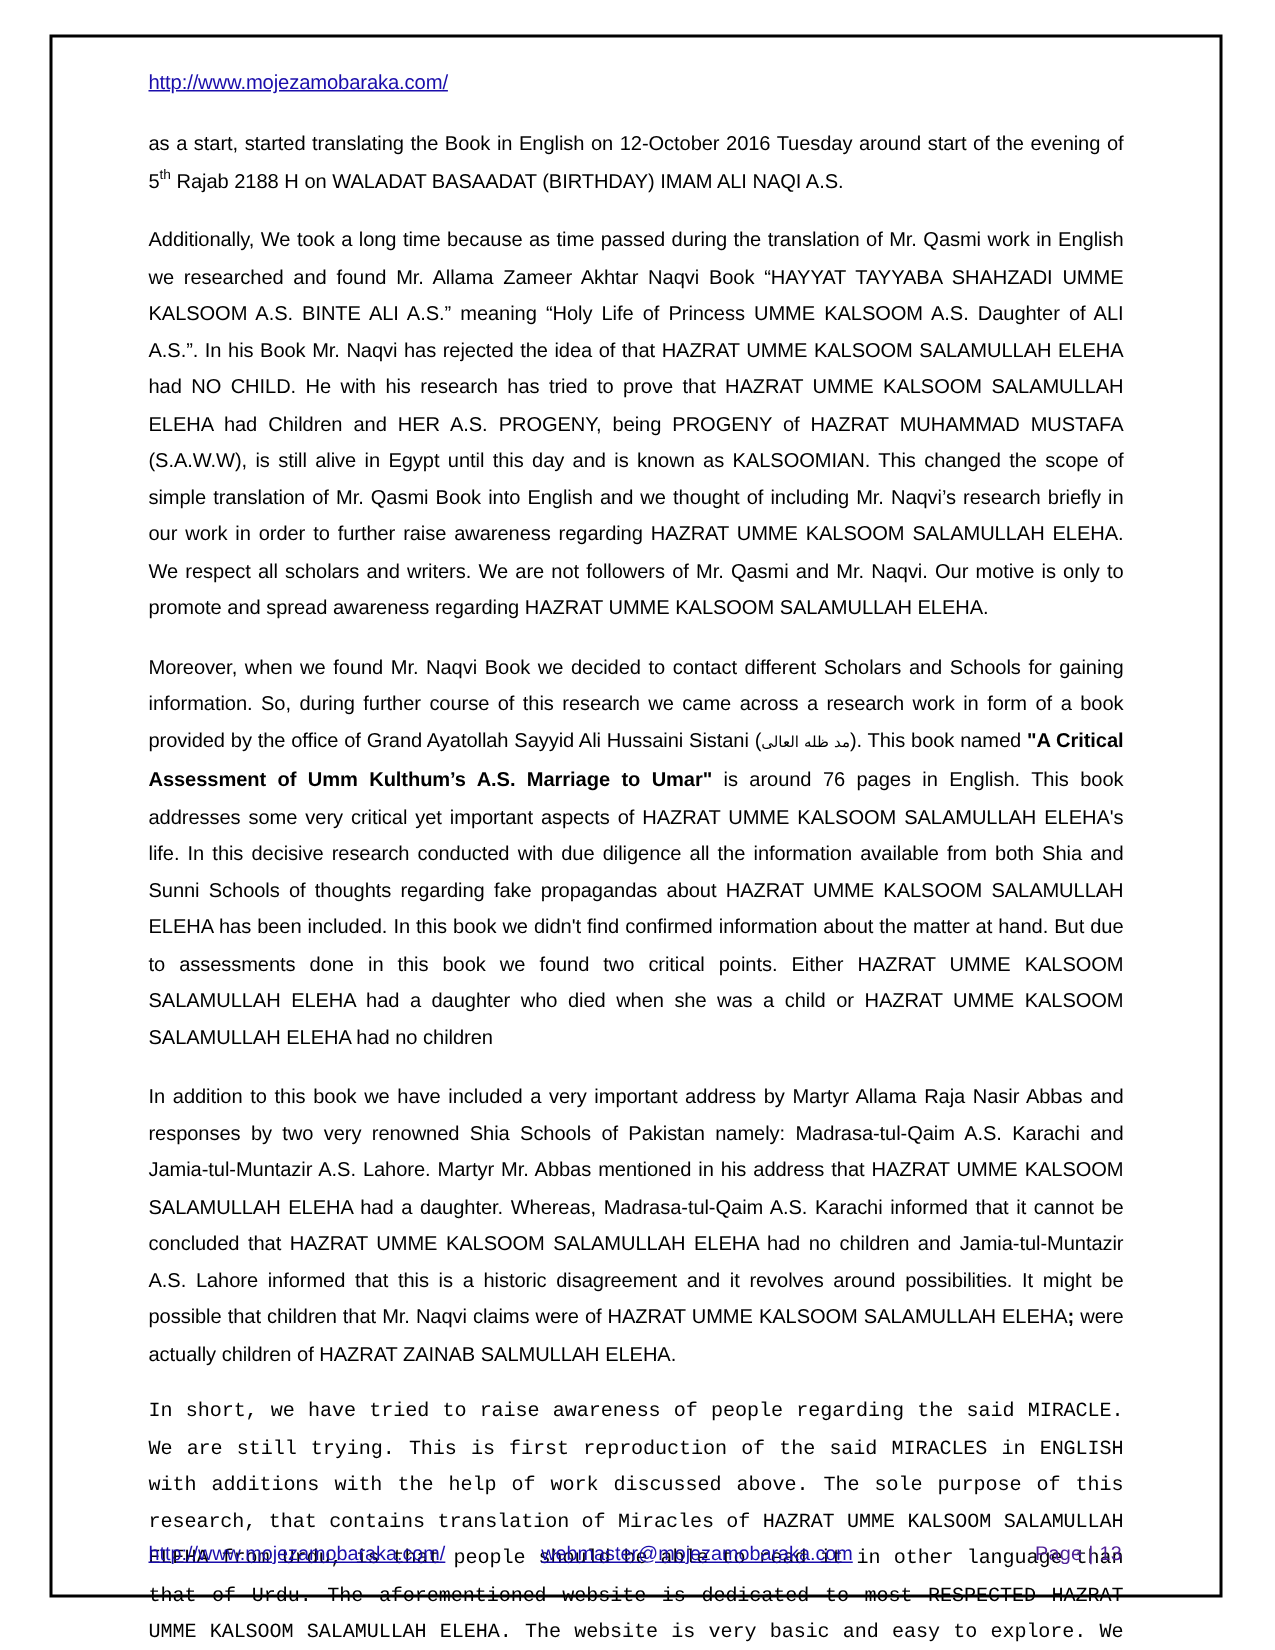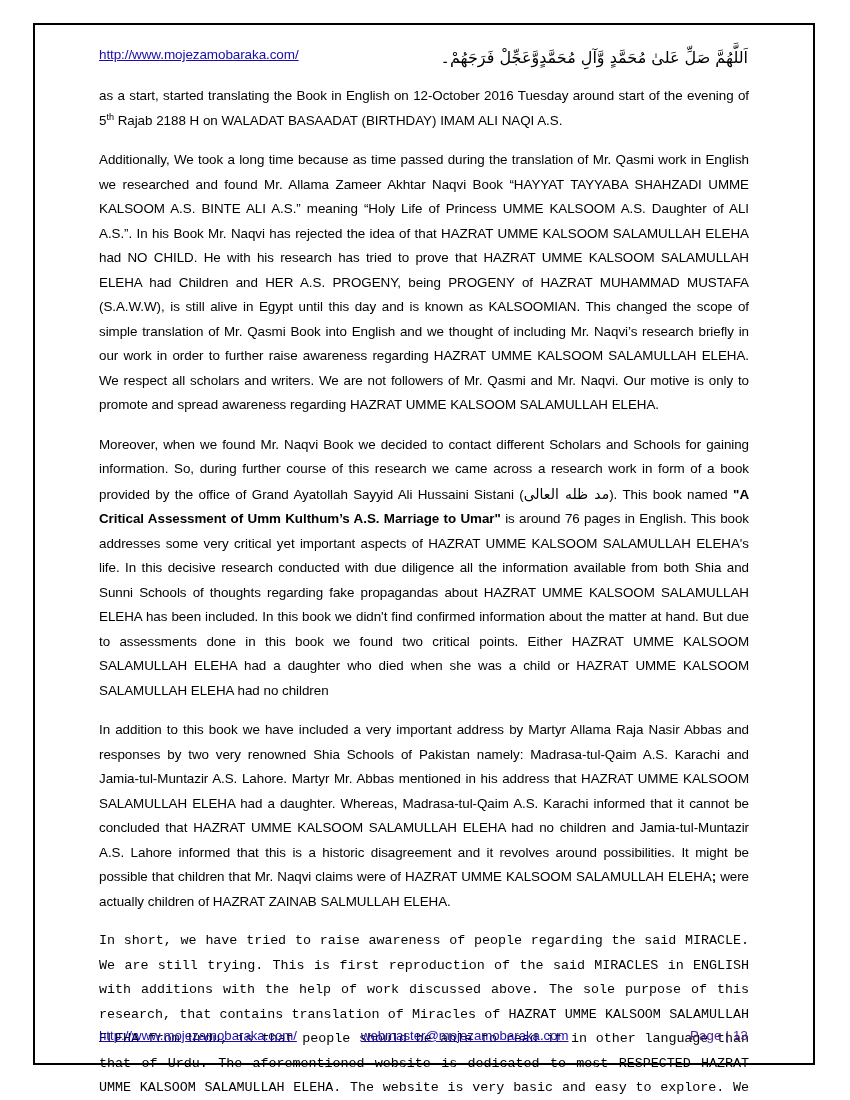--- a/index.html
+++ b/index.html
@@ -85,21 +85,21 @@
   sup {
     font-size: 0.68em;
     vertical-align: super;
     line-height: 0;
   }
   b, .b {
     font-weight: bold;
   }
   .ar-inline {
     font-family: "DejaVu Sans", sans-serif;
-    font-size: 14px;
+    font-size: 10px;
     direction: rtl;
     unicode-bidi: embed;
   }
 
   
   .doc-footer {
     position: absolute;
     left: 66px;
     top: 1022px;
     width: 716px;
@@ -131,21 +131,20 @@
 </style>
 </head>
 <body>
 
 <div class="page-frame"></div>
 
 <div class="page-inner">
 
   <div class="doc-header">
     <a class="header-link" href="#">http://www.mojezamobaraka.com/</a>
-    <span class="header-arabic">اَللَّهُمَّ صَلِّ عَلىٰ مُحَمَّدٍ وَّآلِ مُحَمَّدٍوَّعَجِّلْ فَرَجَهُمْ۔</span>
   </div>
 
   <div class="doc-body">
 
     <p class="para"><span>as a start,  started translating the Book in English on 12-October 2016 Tuesday around start of the evening of 5</span><sup>th</sup><span> Rajab 2188 H on WALADAT BASAADAT (BIRTHDAY) IMAM ALI NAQI A.S.</span></p>
 
     <p class="para">Additionally, We took a long time because as time passed during the translation of Mr. Qasmi work in English we researched and found Mr. Allama Zameer Akhtar Naqvi Book “HAYYAT TAYYABA SHAHZADI UMME KALSOOM A.S. BINTE ALI A.S.” meaning “Holy Life of Princess UMME KALSOOM A.S. Daughter of ALI A.S.”. In his Book Mr. Naqvi has rejected the idea of that HAZRAT UMME KALSOOM SALAMULLAH ELEHA had NO CHILD. He with his research has tried to prove that HAZRAT UMME KALSOOM SALAMULLAH ELEHA had Children and HER A.S. PROGENY, being PROGENY of HAZRAT MUHAMMAD MUSTAFA (S.A.W.W), is still alive in Egypt until this day and is known as KALSOOMIAN. This changed the scope of simple translation of Mr. Qasmi Book into English and we thought of including Mr. Naqvi’s research briefly in our work in order to further raise awareness regarding HAZRAT UMME KALSOOM SALAMULLAH ELEHA. We respect all scholars and writers. We are not followers of Mr. Qasmi and Mr. Naqvi. Our motive is only to promote and spread awareness regarding HAZRAT UMME KALSOOM SALAMULLAH ELEHA.</p>
 
     <p class="para"><span>Moreover, when we found Mr. Naqvi Book we decided to contact different Scholars and Schools for gaining information. So, during further course of this research we came across a research work in form of a book provided by the office of Grand Ayatollah Sayyid Ali Hussaini Sistani (</span><span class="ar-inline">مد ظله العالی</span><span>). This book named </span><b>"A Critical Assessment of Umm Kulthum’s A.S. Marriage to Umar"</b><span> is around 76 pages in English. This book addresses some very critical yet important aspects of HAZRAT UMME KALSOOM SALAMULLAH ELEHA's life. In this  decisive research conducted with due diligence all the information available from both Shia and Sunni Schools of thoughts regarding fake propagandas about HAZRAT UMME KALSOOM SALAMULLAH ELEHA has been included. In this book we didn't find confirmed information about the matter at hand. But due to assessments done in this book  we found two critical points. Either HAZRAT UMME KALSOOM SALAMULLAH ELEHA had a daughter who died when she was a child or HAZRAT UMME KALSOOM SALAMULLAH ELEHA had no children</span></p>
 

